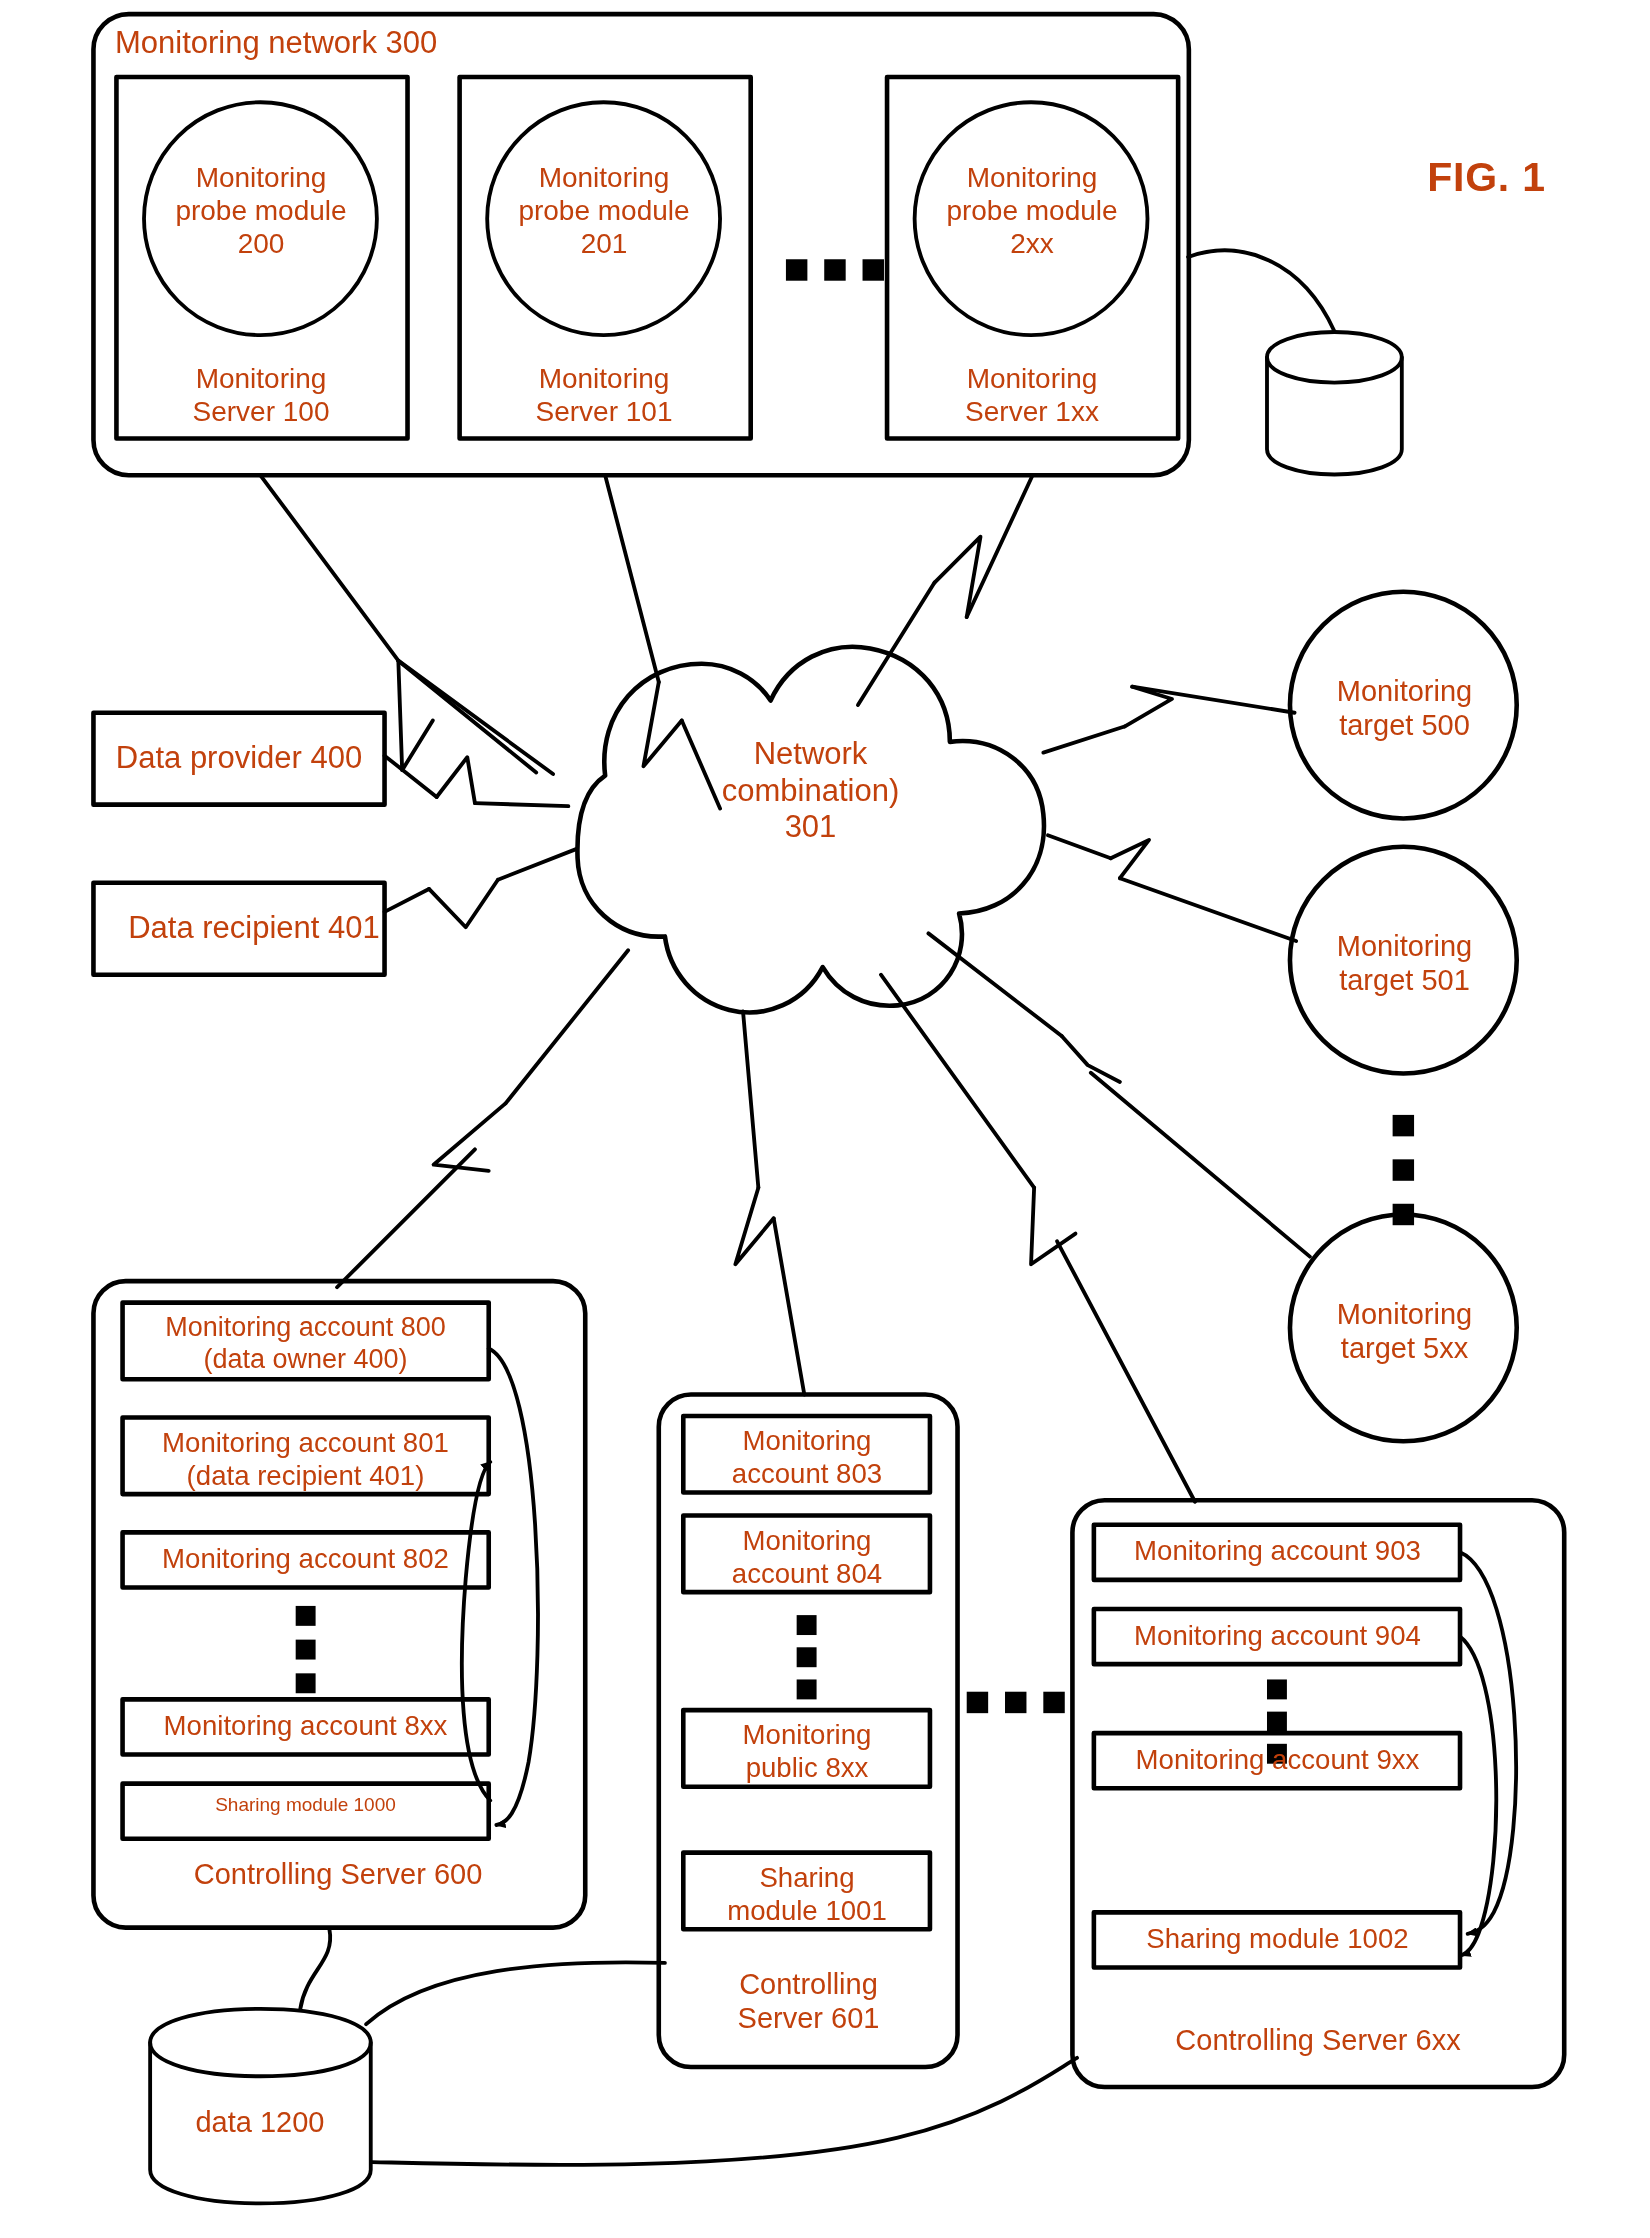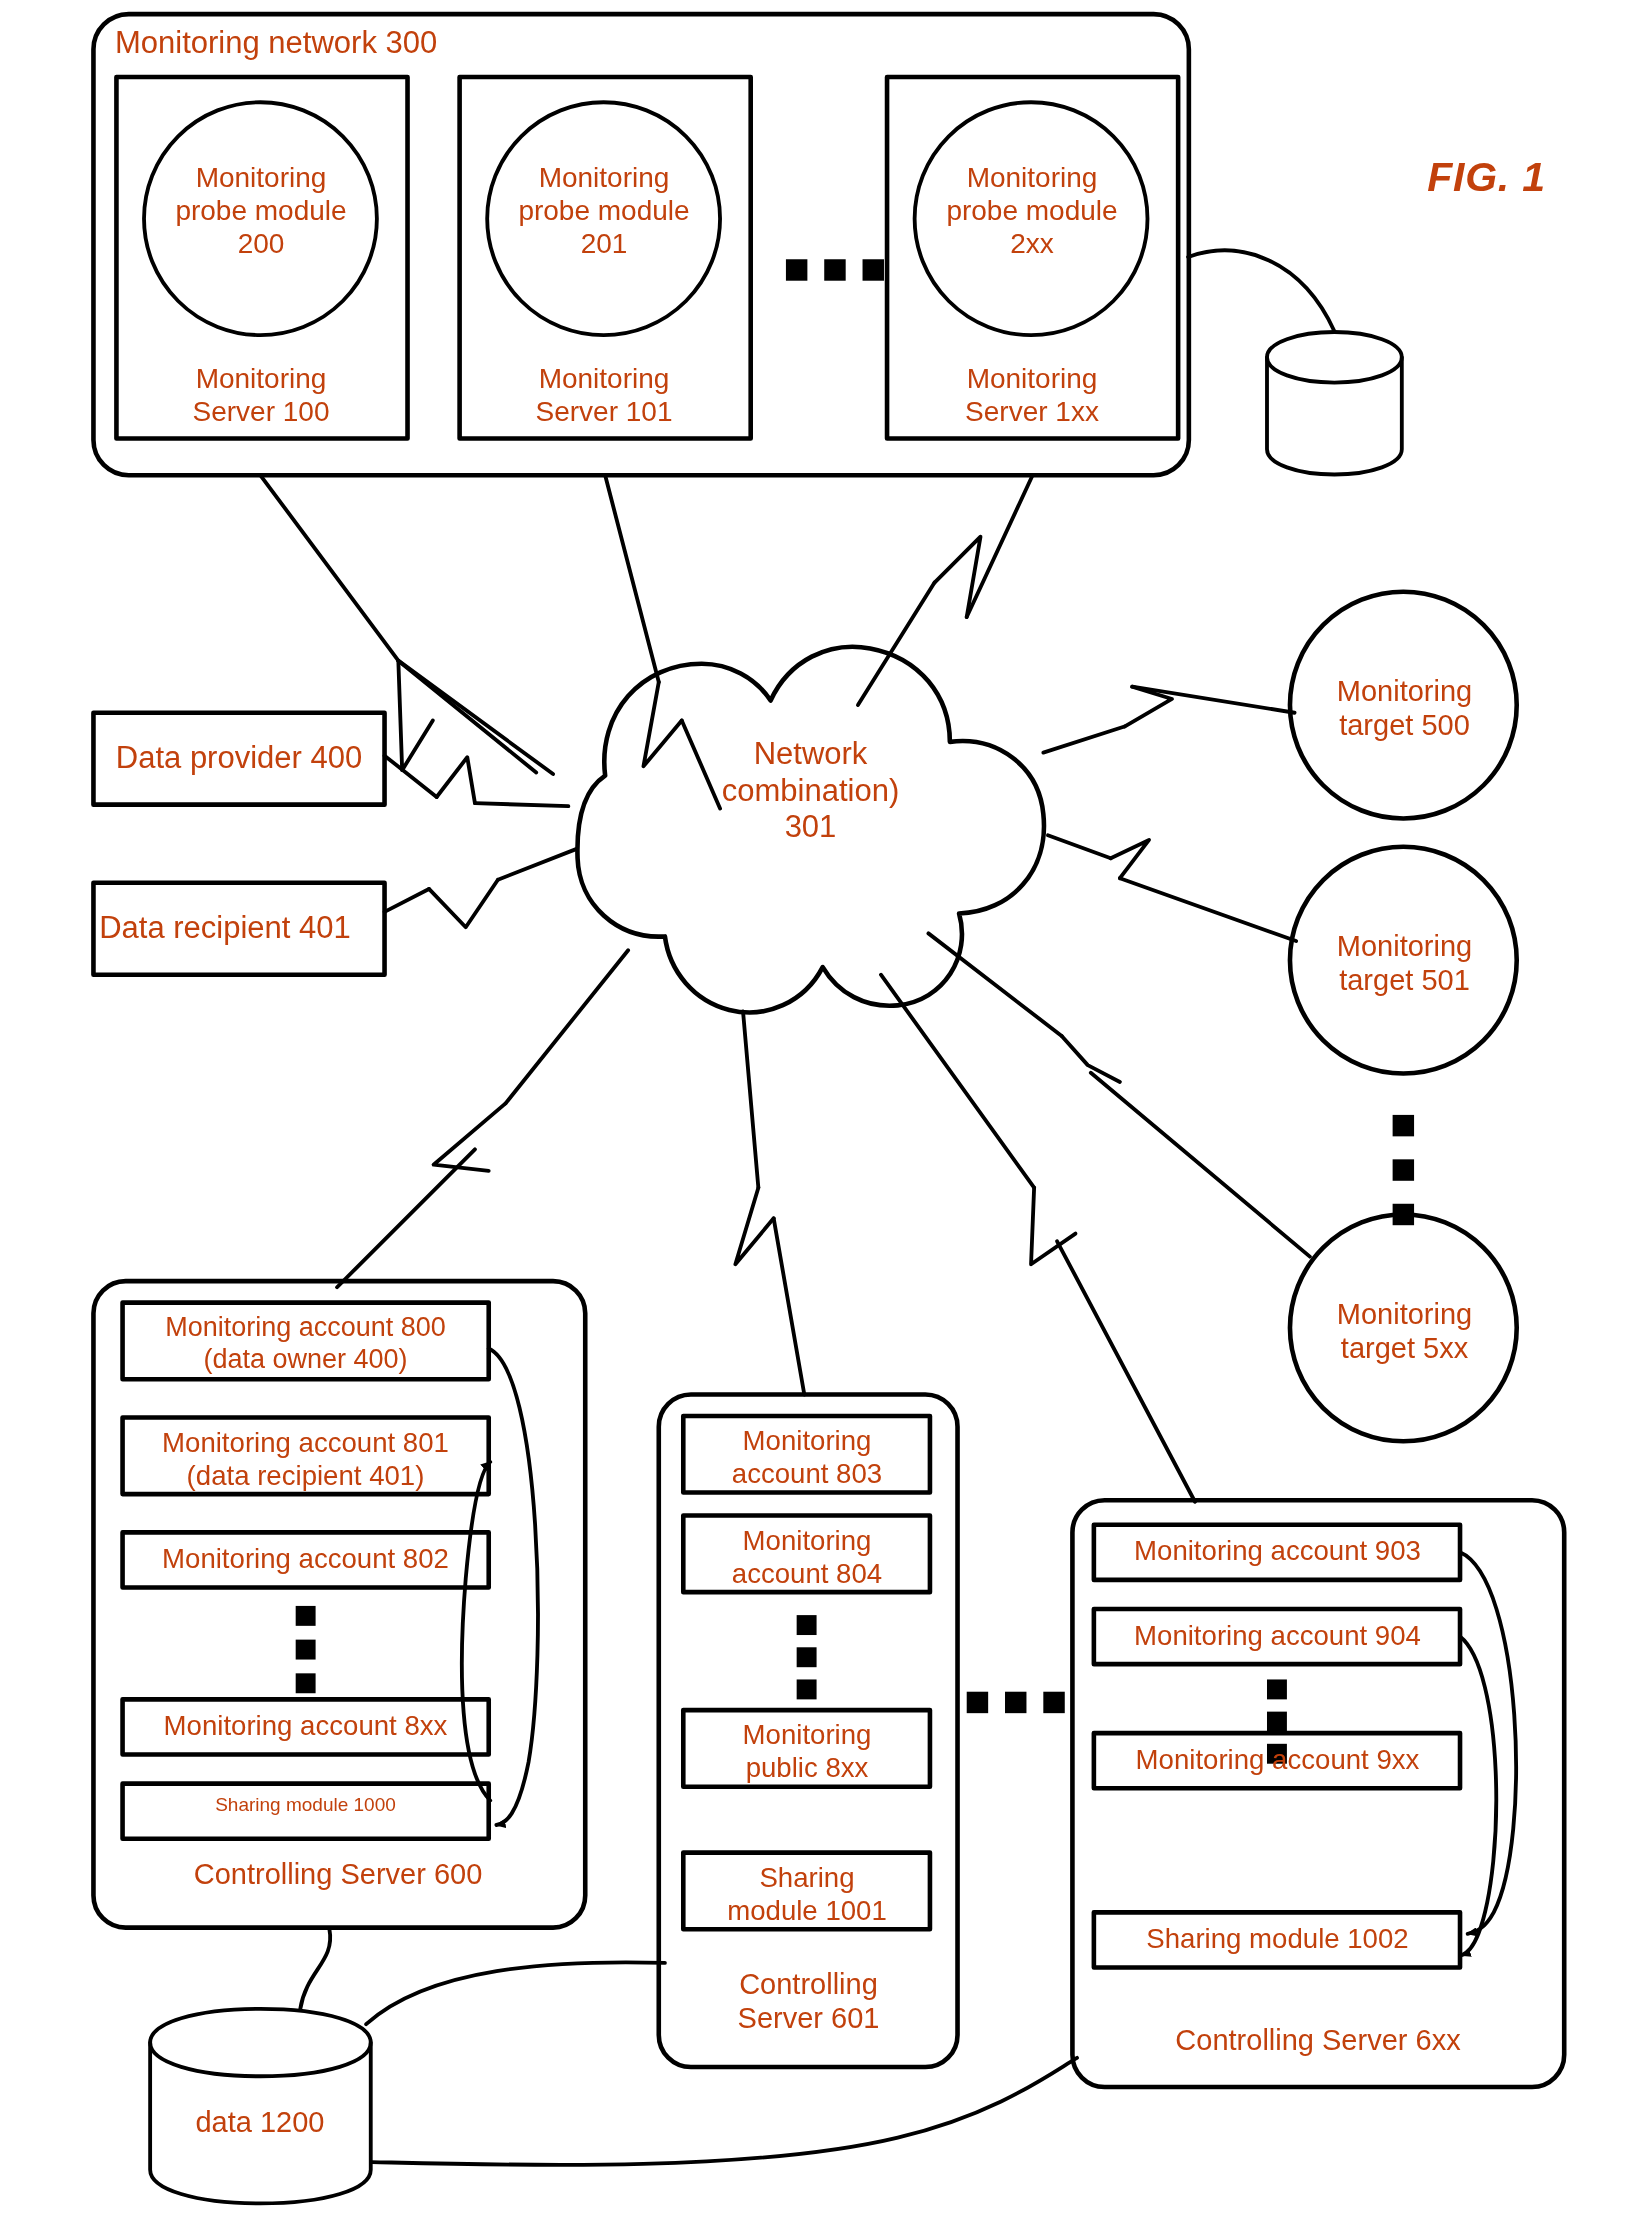--- a/index.html
+++ b/index.html
@@ -177,21 +177,21 @@
       </g>
 
       <g>
         <rect x="1262" y="2208" width="28" height="28"></rect>
         <rect x="1312" y="2208" width="28" height="28"></rect>
         <rect x="1362" y="2208" width="28" height="28"></rect>
       </g>
     </g>
   </svg>
 
-  <div class="lbl fig-title" style="left:1379px;top:153px;width:215px;font-size:41px;font-style:italic;">FIG. 1</div>
+  <div class="lbl fig-title" style="left:1379px;top:153px;width:215px;font-size:41px;">FIG. 1</div>
 
   <div class="lbl" style="left:115px;top:24.5px;width:429px;font-size:31px;text-align:left;">Monitoring network 300</div>
 
   <div class="lbl" style="left:150px;top:161px;width:222px;font-size:28px;">
     <div>Monitoring</div>
     <div>probe module</div>
     <div>200</div>
   </div>
   <div class="lbl" style="left:150px;top:362px;width:222px;font-size:28px;">
     <div>Monitoring</div>
@@ -218,21 +218,21 @@
     <div>Server 1xx</div>
   </div>
 
   <div class="lbl" style="left:573px;top:736px;width:475px;font-size:31px;">
     <div>Network</div>
     <div>combination)</div>
     <div>301</div>
   </div>
 
   <div class="lbl" style="left:101px;top:740px;width:276px;font-size:31px;">Data provider 400</div>
-  <div class="lbl" style="left:87px;top:910px;width:276px;font-size:31px;">Data recipient 401</div>
+  <div class="lbl" style="left:116px;top:910px;width:276px;font-size:31px;">Data recipient 401</div>
 
   <div class="lbl" style="left:1304px;top:674px;width:201px;font-size:29px;">
     <div>Monitoring</div>
     <div>target 500</div>
   </div>
   <div class="lbl" style="left:1304px;top:929px;width:201px;font-size:29px;">
     <div>Monitoring</div>
     <div>target 501</div>
   </div>
   <div class="lbl" style="left:1304px;top:1297px;width:201px;font-size:29px;">

